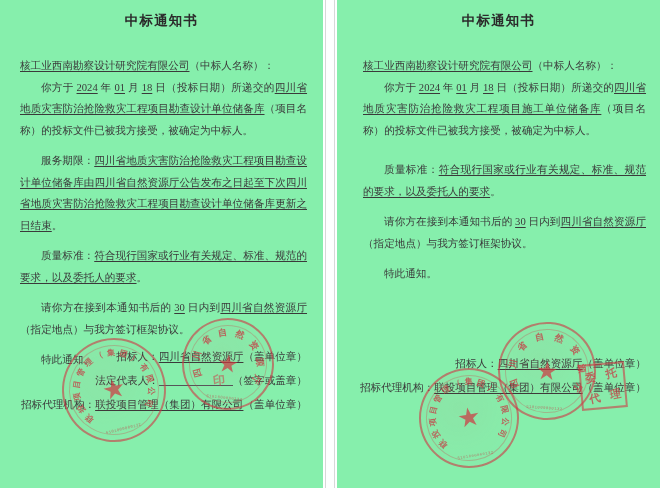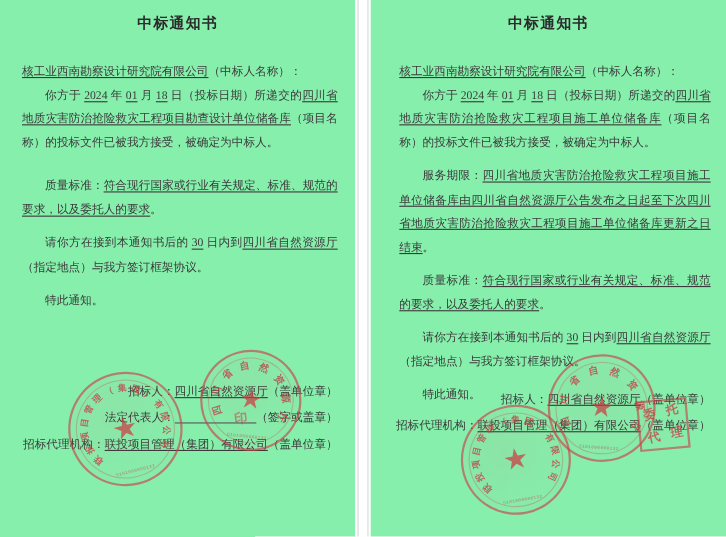--- a/index.html
+++ b/index.html
@@ -186,20 +186,23 @@
         <p class="para">
           <span class="u">核工业西南勘察设计研究院有限公司</span><span>（中标人名称）：</span>
         </p>
 
         <p class="para indent">
           <span>你方于 </span><span class="u">2024</span><span> 年 </span><span class="u">01</span><span> 月 </span><span class="u">18</span><span> 日（投标日期）所递交的</span><span class="u">四川省地质灾害防治抢险救灾工程项目勘查设计单位储备库</span><span>（项目名称）的投标文件已被我方接受，被确定为中标人。</span>
         </p>
 
         <div class="gap-s"></div>
 
+        <p class="para indent">
+          <span>服务期限：</span><span class="u">四川省地质灾害防治抢险救灾工程项目勘查设计单位储备库由四川省自然资源厅公告发布之日起至下次四川省地质灾害防治抢险救灾工程项目勘查设计单位储备库更新之日结束</span><span>。</span>
+        </p>
 
         <div class="gap-s"></div>
 
         <p class="para indent">
           <span>质量标准：</span><span class="u">符合现行国家或行业有关规定、标准、规范的要求，以及委托人的要求</span><span>。</span>
         </p>
 
         <div class="gap-s"></div>
 
         <p class="para indent">
@@ -279,23 +282,20 @@
         <p class="para">
           <span class="u">核工业西南勘察设计研究院有限公司</span><span>（中标人名称）：</span>
         </p>
 
         <p class="para indent">
           <span>你方于 </span><span class="u">2024</span><span> 年 </span><span class="u">01</span><span> 月 </span><span class="u">18</span><span> 日（投标日期）所递交的</span><span class="u">四川省地质灾害防治抢险救灾工程项目施工单位储备库</span><span>（项目名称）的投标文件已被我方接受，被确定为中标人。</span>
         </p>
 
         <div class="gap-s"></div>
 
-        <p class="para indent">
-          <span>服务期限：</span><span class="u">四川省地质灾害防治抢险救灾工程项目施工单位储备库由四川省自然资源厅公告发布之日起至下次四川省地质灾害防治抢险救灾工程项目施工单位储备库更新之日结束</span><span>。</span>
-        </p>
 
         <div class="gap-s"></div>
 
         <p class="para indent">
           <span>质量标准：</span><span class="u">符合现行国家或行业有关规定、标准、规范的要求，以及委托人的要求</span><span>。</span>
         </p>
 
         <div class="gap-s"></div>
 
         <p class="para indent">

